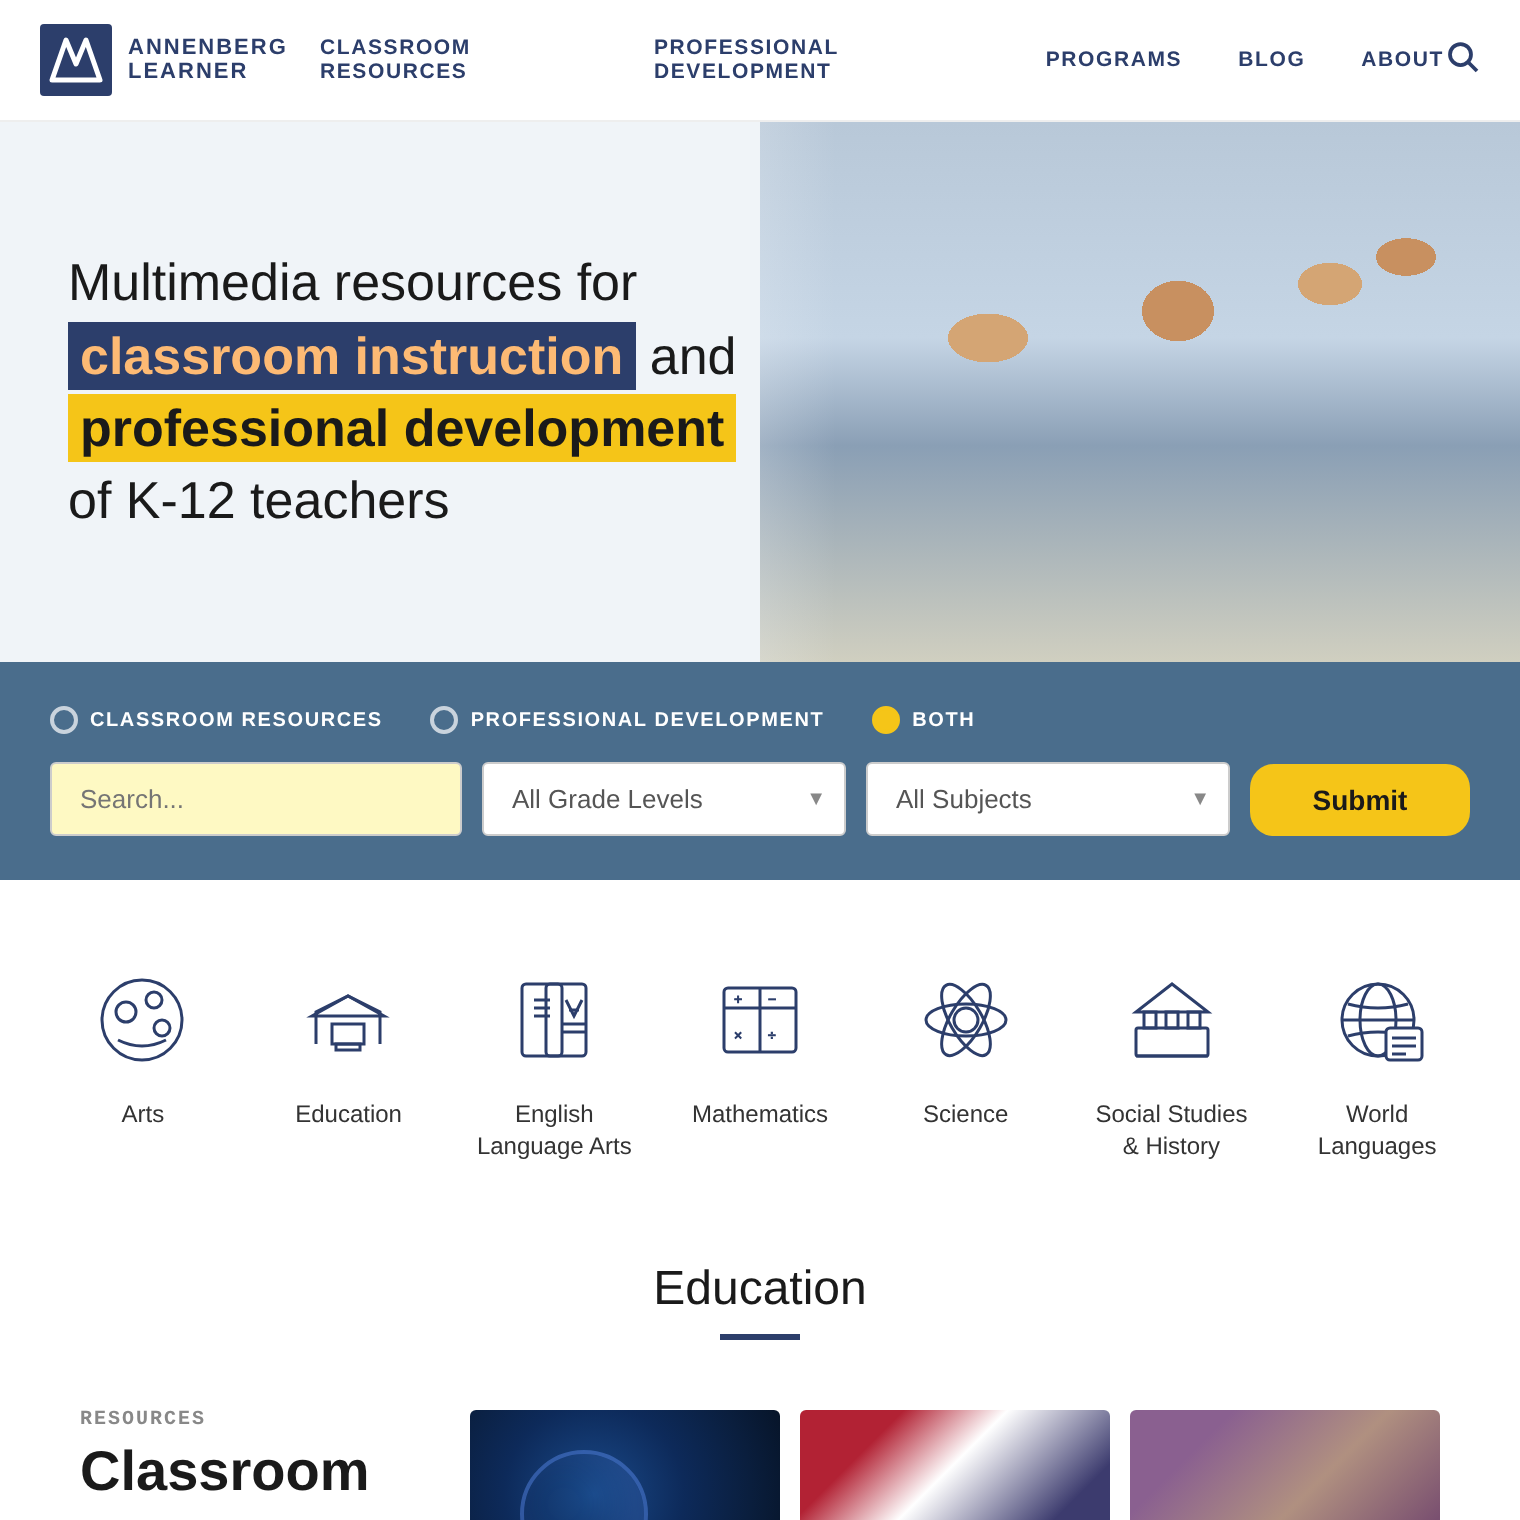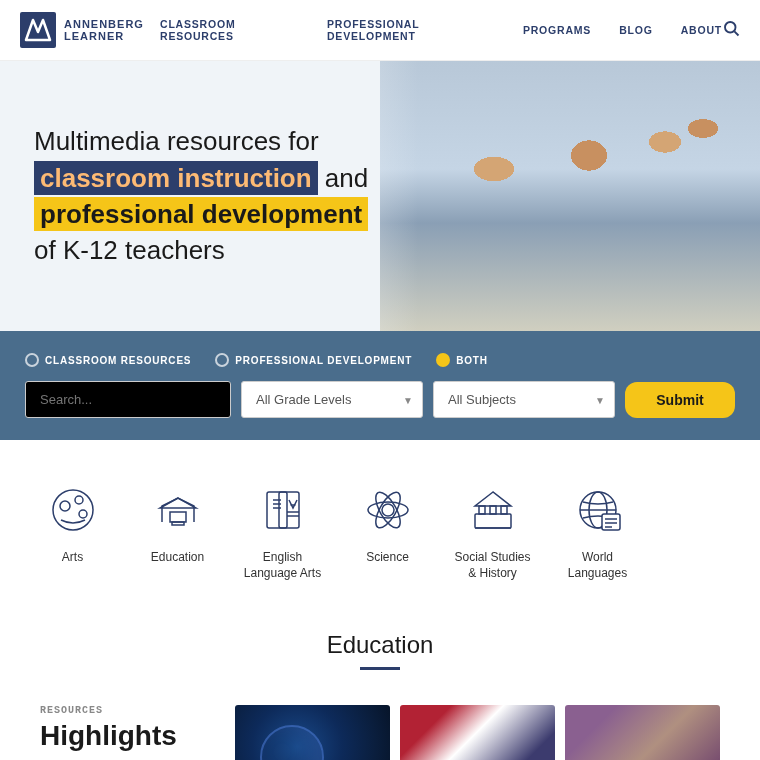--- a/index.html
+++ b/index.html
@@ -158,21 +158,21 @@
       gap: 10px;
       align-items: center;
     }
     .search-text-input {
       flex: 0 0 175px;
       padding: 10px 14px;
       border: 1px solid #ccc;
       border-radius: 3px;
       font-size: 13px;
       color: #888;
-      background: #000000;
+      background: #fef9c3;
       outline: none;
     }
     .select-wrapper {
       flex: 1;
       position: relative;
     }
     .select-wrapper select {
       width: 100%;
       padding: 10px 30px 10px 14px;
       border: 1px solid #ccc;
@@ -440,20 +440,34 @@
         <line x1="16" y1="24" x2="24" y2="24"></line>
         <path d="M 32 16 L 36 24 L 40 16"></path>
         <line x1="33.5" y1="21" x2="38.5" y2="21"></line>
         <line x1="30" y1="28" x2="42" y2="28"></line>
         <line x1="30" y1="32" x2="42" y2="32"></line>
       </svg>
     </div>
     <span class="subject-label">English<br>Language Arts</span>
   </div>
 
+  <div class="subject-item">
+    <div class="subject-icon-box">
+      <svg viewBox="0 0 52 52">
+        <rect x="8" y="10" width="36" height="32" rx="2"></rect>
+        <line x1="8" y1="20" x2="44" y2="20"></line>
+        <line x1="26" y1="10" x2="26" y2="42"></line>
+        <text x="13" y="18" font-size="7" stroke="#2c3e6b" fill="#2c3e6b" stroke-width="0.5">+</text>
+        <text x="30" y="18" font-size="7" stroke="#2c3e6b" fill="#2c3e6b" stroke-width="0.5">−</text>
+        <text x="13" y="36" font-size="7" stroke="#2c3e6b" fill="#2c3e6b" stroke-width="0.5">×</text>
+        <text x="30" y="36" font-size="7" stroke="#2c3e6b" fill="#2c3e6b" stroke-width="0.5">÷</text>
+      </svg>
+    </div>
+    <span class="subject-label">Mathematics</span>
+  </div>
 
   <div class="subject-item">
     <div class="subject-icon-box">
       <svg viewBox="0 0 52 52">
         <circle cx="26" cy="26" r="6"></circle>
         <ellipse cx="26" cy="26" rx="20" ry="8"></ellipse>
         <ellipse cx="26" cy="26" rx="20" ry="8" transform="rotate(60 26 26)"></ellipse>
         <ellipse cx="26" cy="26" rx="20" ry="8" transform="rotate(120 26 26)"></ellipse>
       </svg>
     </div>
@@ -492,21 +506,21 @@
   </div>
 </div>
 
 <div class="highlights-section">
   <h2 class="highlights-title">Education</h2>
   <div class="highlights-underline"></div>
 
   <div class="resources-section">
     <div class="resources-left">
       <div class="resources-label">RESOURCES</div>
-      <div class="resources-title">Highlights</div>
+      <div class="resources-title">Classroom</div>
 
     </div>
     <div class="resource-cards">
       <div class="resource-card card-globe"></div>
       <div class="resource-card card-flag"></div>
       <div class="resource-card card-statue"></div>
     </div>
   </div>
 </div>
 

